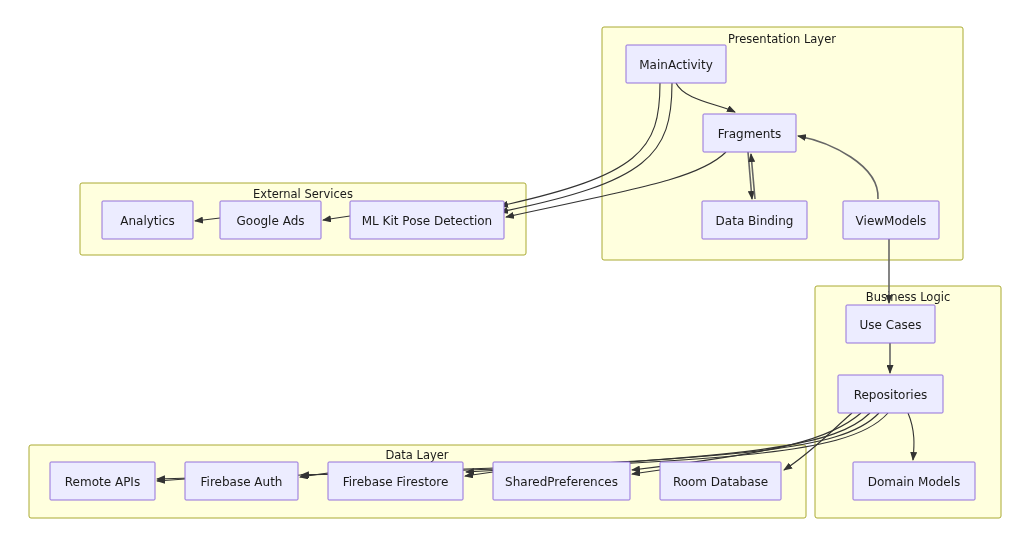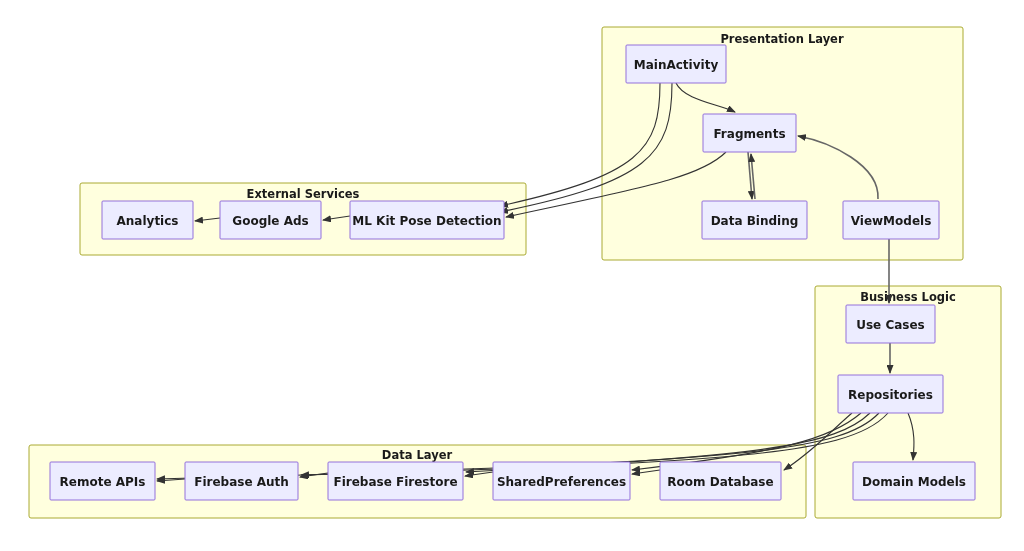--- a/index.html
+++ b/index.html
@@ -13,21 +13,20 @@
     height: 551px;
     position: relative;
     overflow: hidden;
     font-family: "DejaVu Sans", sans-serif;
   }
   #diagram-root {
     position: absolute;
     left: 0; top: 0;
     width: 852px;
     height: 551px;
-    font-weight: bold;
   }
   svg#diagram-svg {
     position: absolute;
     left: 0; top: 0;
     width: 1024px;
     height: 551px;
     display: block;
   }
   .cluster-rect {
     fill: #ffffde;

